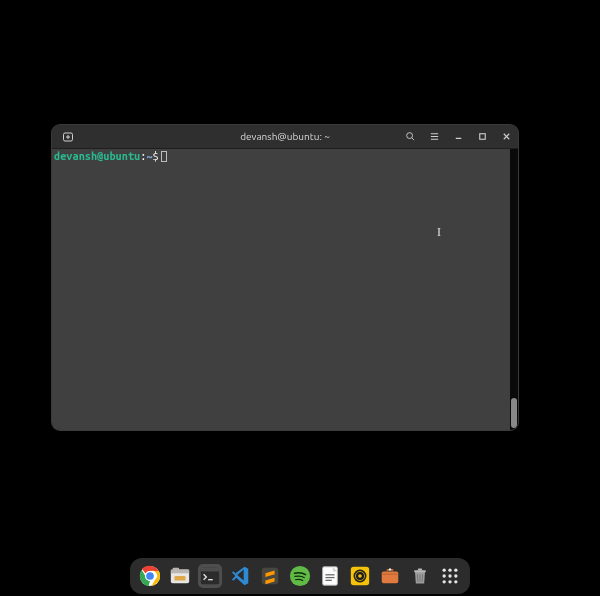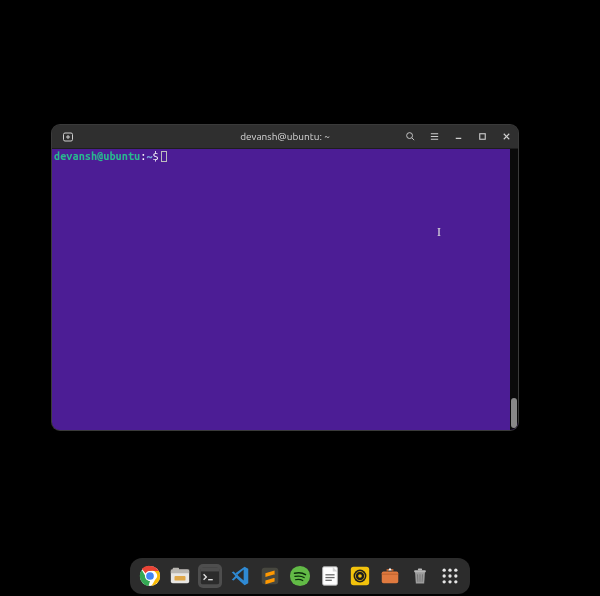--- a/index.html
+++ b/index.html
@@ -69,21 +69,21 @@
     justify-content: center;
     color: #cfcfcf;
     cursor: pointer;
     border: none;
     background: none;
   }
   .tb-btn svg { display: block; }
 
   .terminal-body {
     flex: 1;
-    background: #4c1d95;
+    background: #404040;
     position: relative;
     font-family: "Ubuntu Mono", "DejaVu Sans Mono", monospace;
     font-size: 11px;
     line-height: 13px;
     padding: 1px 2px;
     color: #ffffff;
     overflow: hidden;
   }
   .term-line {
     display: flex;

